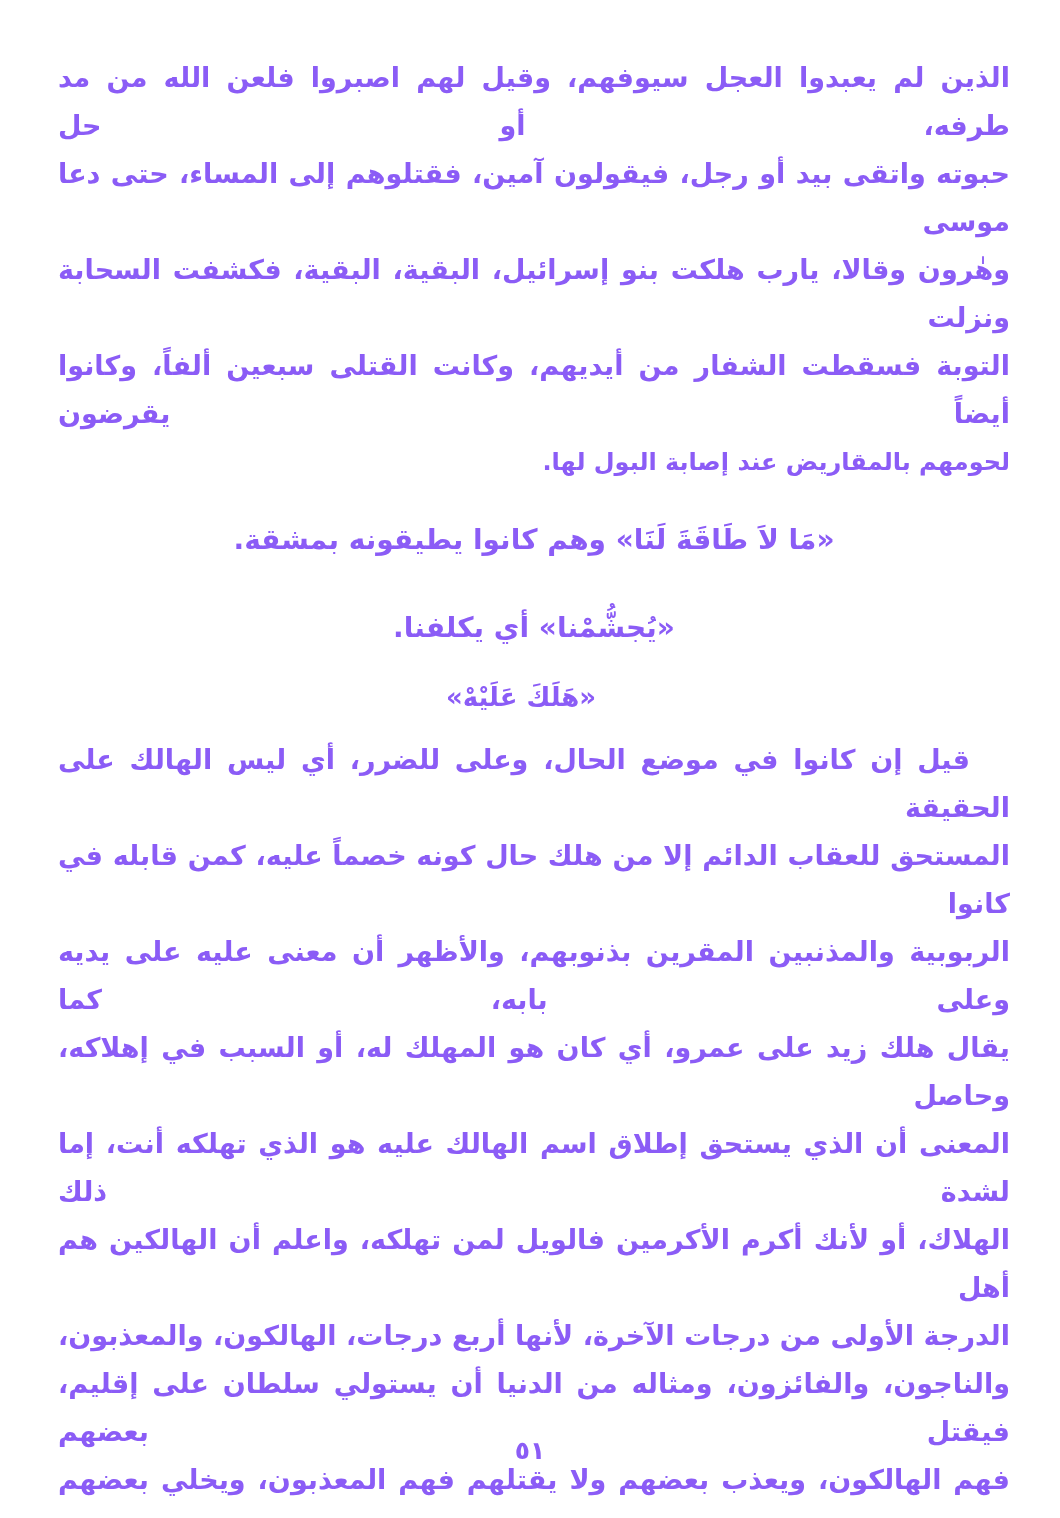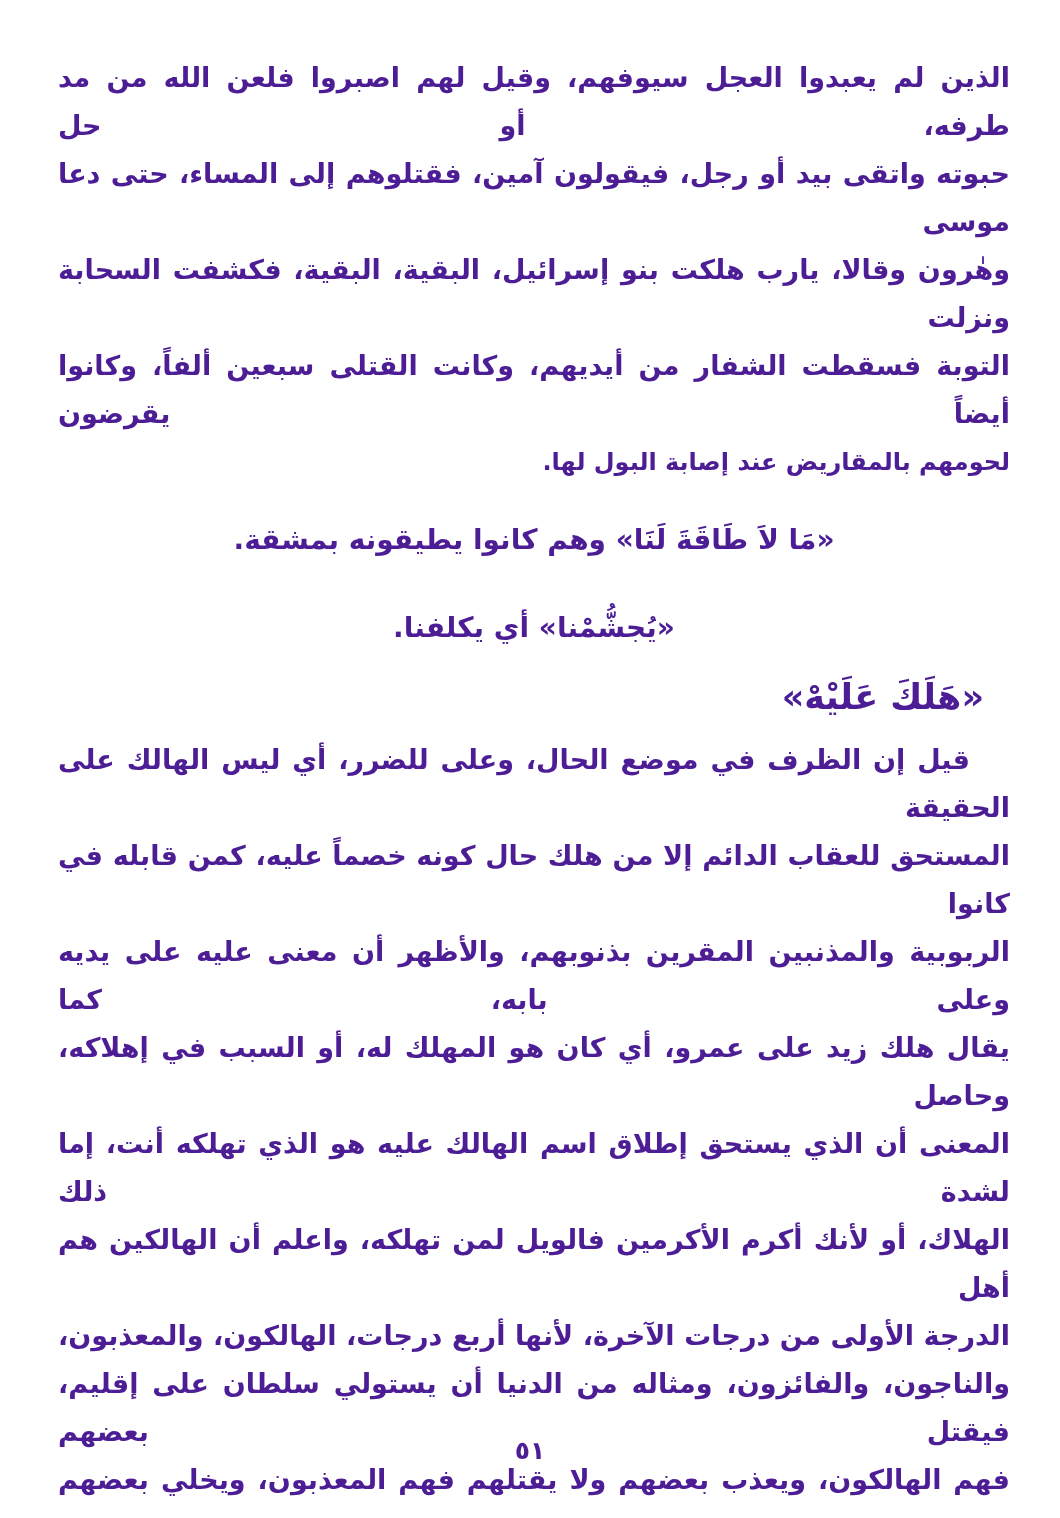--- a/index.html
+++ b/index.html
@@ -1,21 +1,21 @@
 <!DOCTYPE html>
 <html lang="ar" dir="rtl"><head>
 <meta charset="utf-8">
 <style>
   html,body{margin:0;padding:0;background:#e8e8e8;}
   .page{
     position:relative;
     width:1060px;height:1518px;
     margin:0 auto;
     background:#ffffff;
-    color:#4c1d95;
+    color:#8b5cf6;
     font-family:"DejaVu Sans",sans-serif;
     direction:rtl;
     overflow:hidden;
   }
   .text-block{
     position:absolute;
     top:54px;right:50px;width:952px;
   }
   .jline{
     font-size:27px;
@@ -33,24 +33,24 @@
   .indent{ text-indent:40px; }
   .gloss{
     font-size:28px;
     font-weight:bold;
     line-height:48px;
     text-align:center;
   }
   .gloss-1{ margin-top:30px; }
   .gloss-2{ margin-top:40px; }
   .heading{
-    font-size:35px;
+    font-size:26px;
     font-weight:bold;
     line-height:50px;
-    text-align:right;
+    text-align:center;
     padding-right:26px;
     margin-top:20px;
   }
   .para-2{ margin-top:14px; }
   .page-number{
     position:absolute;
     top:1436px;left:0;width:100%;
     text-align:center;
     font-size:25px;
     font-weight:bold;
@@ -69,21 +69,21 @@
       <div class="jline">التوبة فسقطت الشفار من أيديهم، وكانت القتلى سبعين ألفاً، وكانوا أيضاً يقرضون</div>
       <div class="lline">لحومهم بالمقاريض عند إصابة البول لها.</div>
     </div>
 
     <div class="gloss gloss-1">«مَا لاَ طَاقَةَ لَنَا» وهم كانوا يطيقونه بمشقة.</div>
     <div class="gloss gloss-2">«يُجشُّمْنا» أي يكلفنا.</div>
 
     <div class="heading">«هَلَكَ عَلَيْهْ»</div>
 
     <div class="para para-2">
-      <div class="jline indent">قيل إن الظرف في موضع الحال، وعلى للضرر، أي ليس الهالك على الحقيقة</div>
+      <div class="jline indent">قيل إن كانوا في موضع الحال، وعلى للضرر، أي ليس الهالك على الحقيقة</div>
       <div class="jline">المستحق للعقاب الدائم إلا من هلك حال كونه خصماً عليه، كمن قابله في كانوا</div>
       <div class="jline">الربوبية والمذنبين المقرين بذنوبهم، والأظهر أن معنى عليه على يديه وعلى بابه، كما</div>
       <div class="jline">يقال هلك زيد على عمرو، أي كان هو المهلك له، أو السبب في إهلاكه، وحاصل</div>
       <div class="jline">المعنى أن الذي يستحق إطلاق اسم الهالك عليه هو الذي تهلكه أنت، إما لشدة ذلك</div>
       <div class="jline">الهلاك، أو لأنك أكرم الأكرمين فالويل لمن تهلكه، واعلم أن الهالكين هم أهل</div>
       <div class="jline">الدرجة الأولى من درجات الآخرة، لأنها أربع درجات، الهالكون، والمعذبون،</div>
       <div class="jline">والناجون، والفائزون، ومثاله من الدنيا أن يستولي سلطان على إقليم، فيقتل بعضهم</div>
       <div class="jline">فهم الهالكون، ويعذب بعضهم ولا يقتلهم فهم المعذبون، ويخلي بعضهم فهم</div>
 
     </div>

